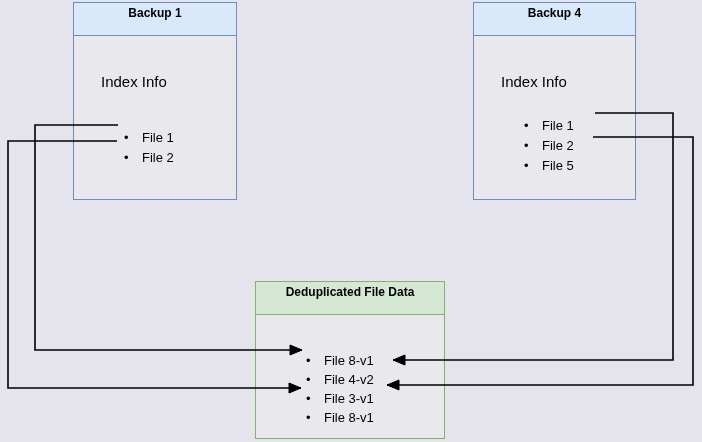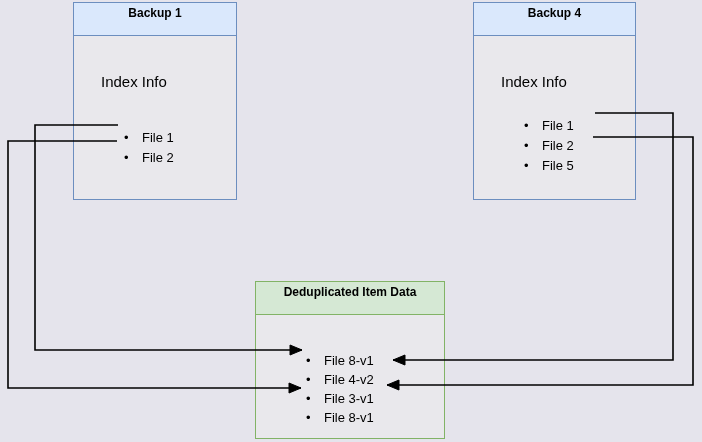--- a/index.html
+++ b/index.html
@@ -92,21 +92,21 @@
         </li>
         <li>
           <span class="dot">•</span>
           <span>File 5</span>
         </li>
       </ul>
     </div>
   </div>
 
   <div class="dbox box-green" id="dedup">
-    <div class="hdr">Deduplicated Item Data</div>
+    <div class="hdr">Deduplicated File Data</div>
     <div class="body">
       <ul class="files">
         <li>
           <span class="dot">•</span>
           <span>File 8-v1</span>
         </li>
         <li>
           <span class="dot">•</span>
           <span>File 4-v2</span>
         </li>

